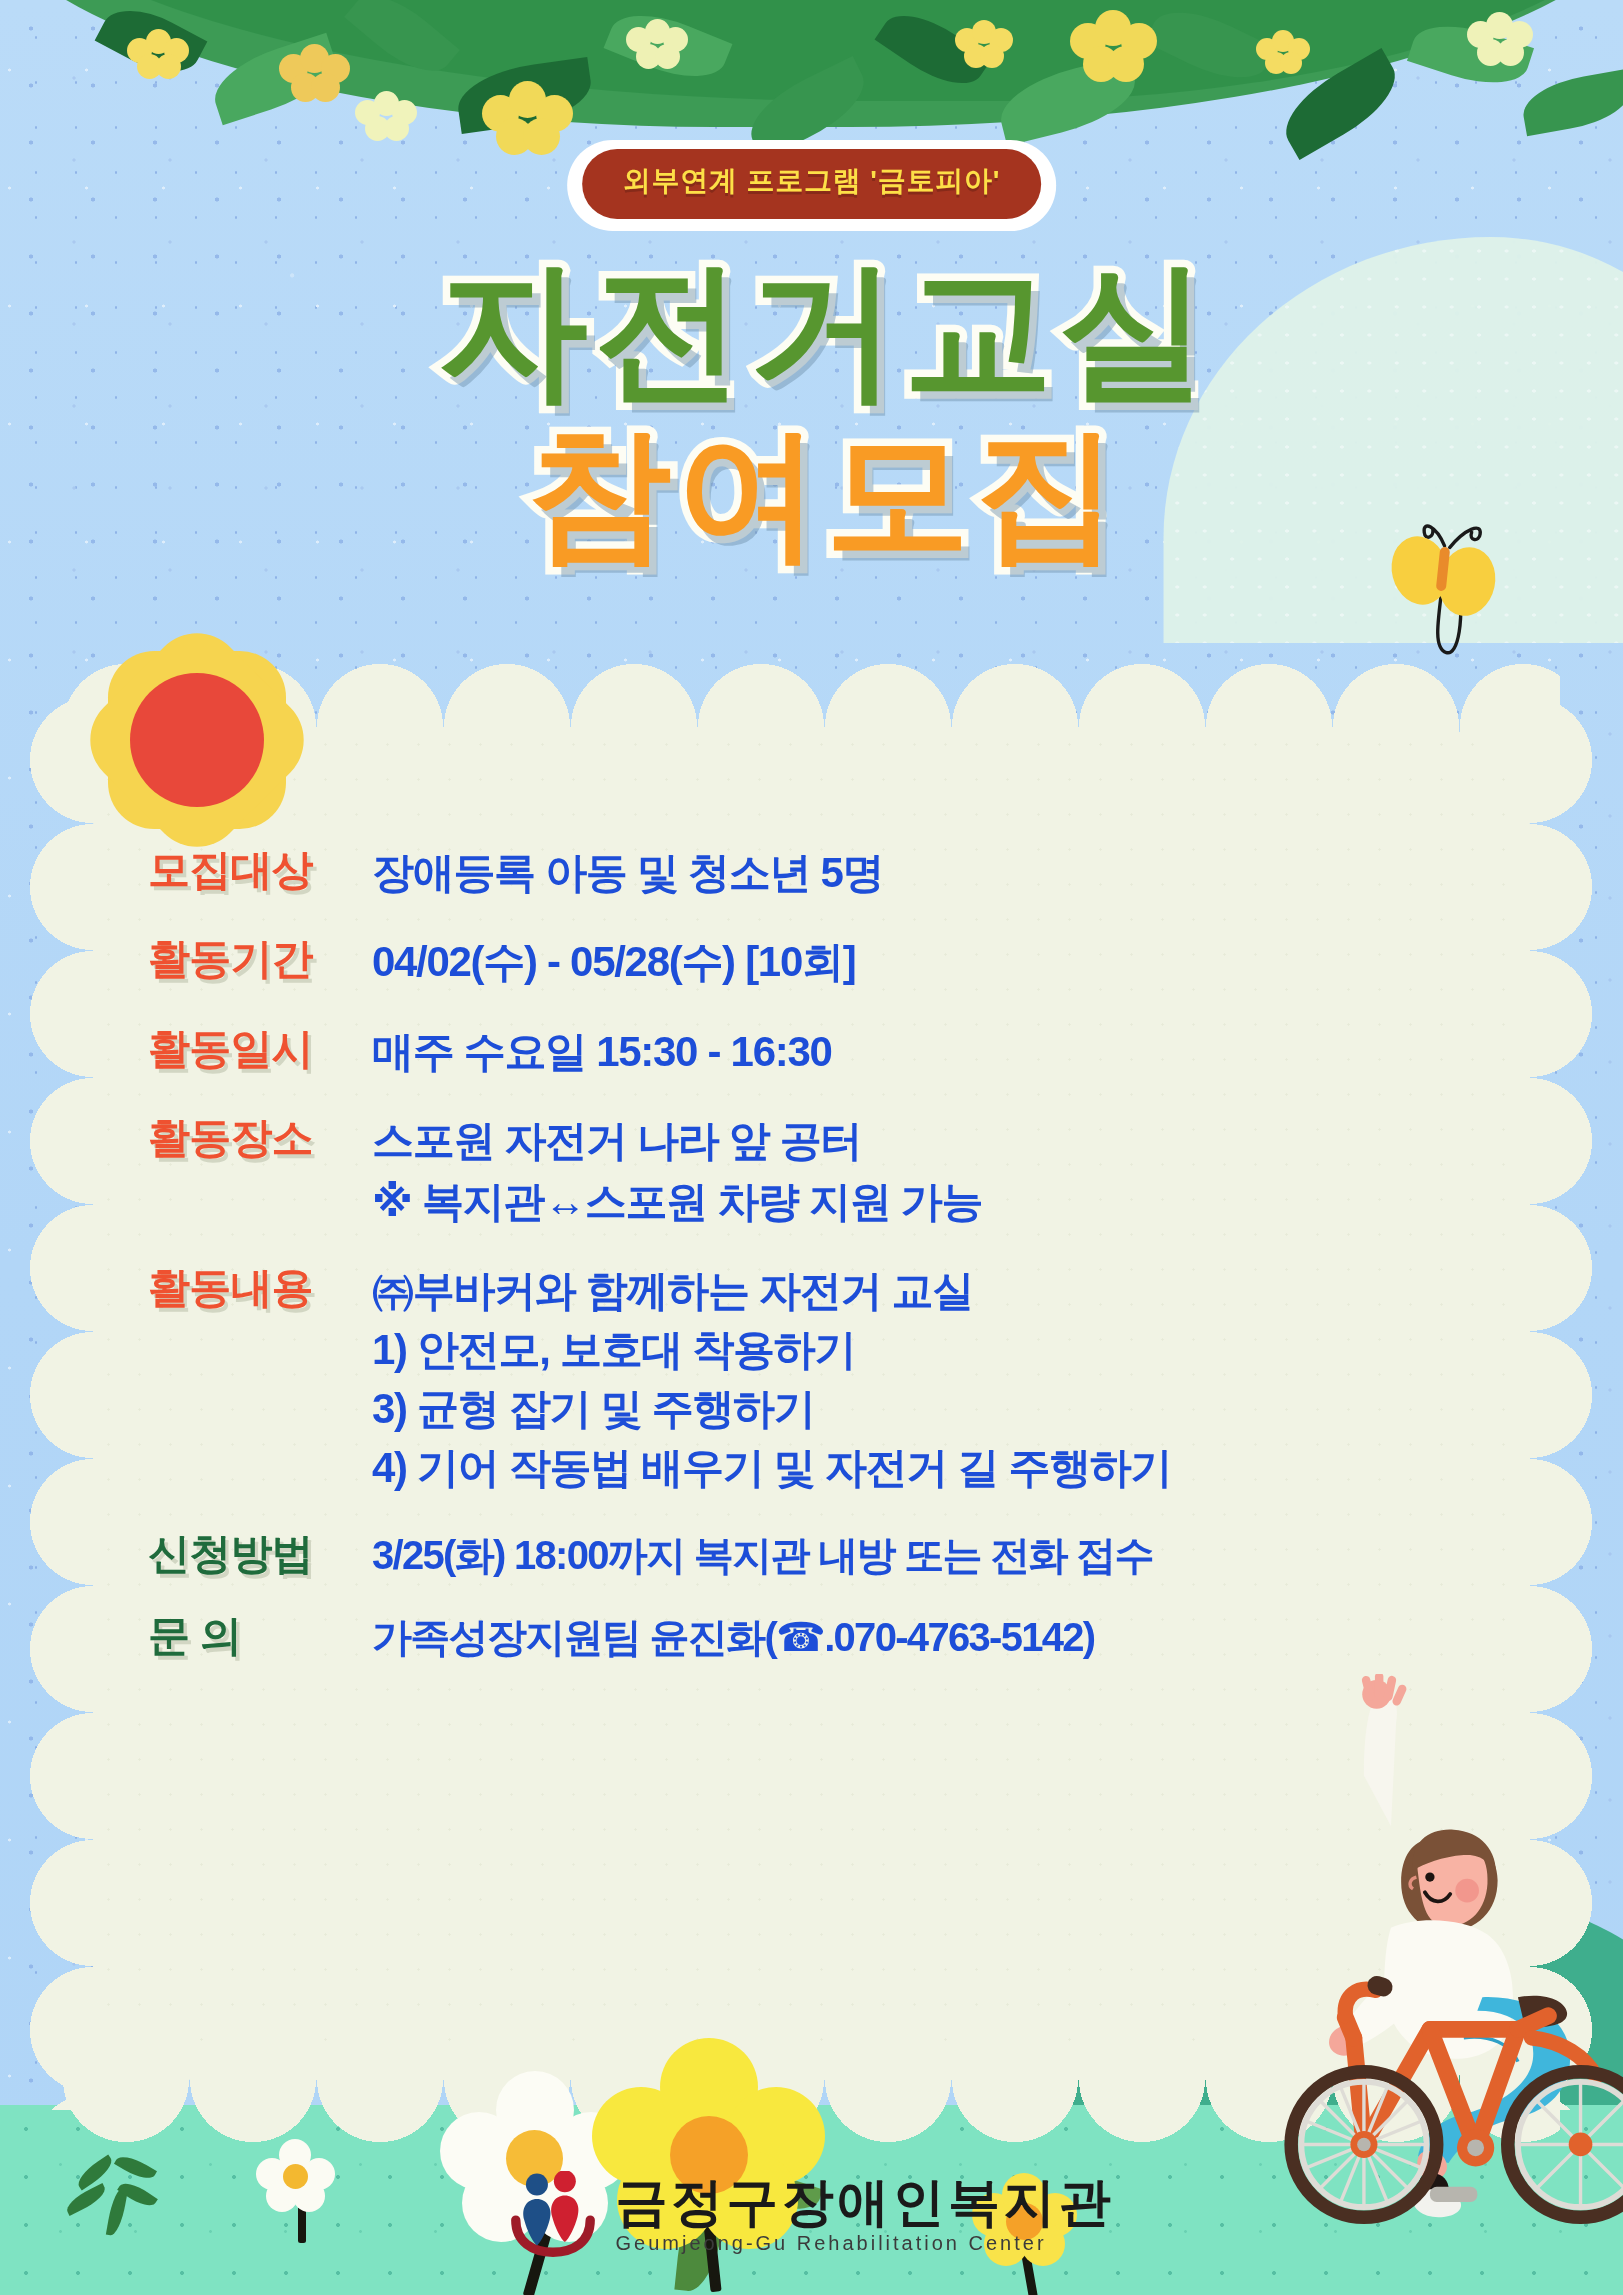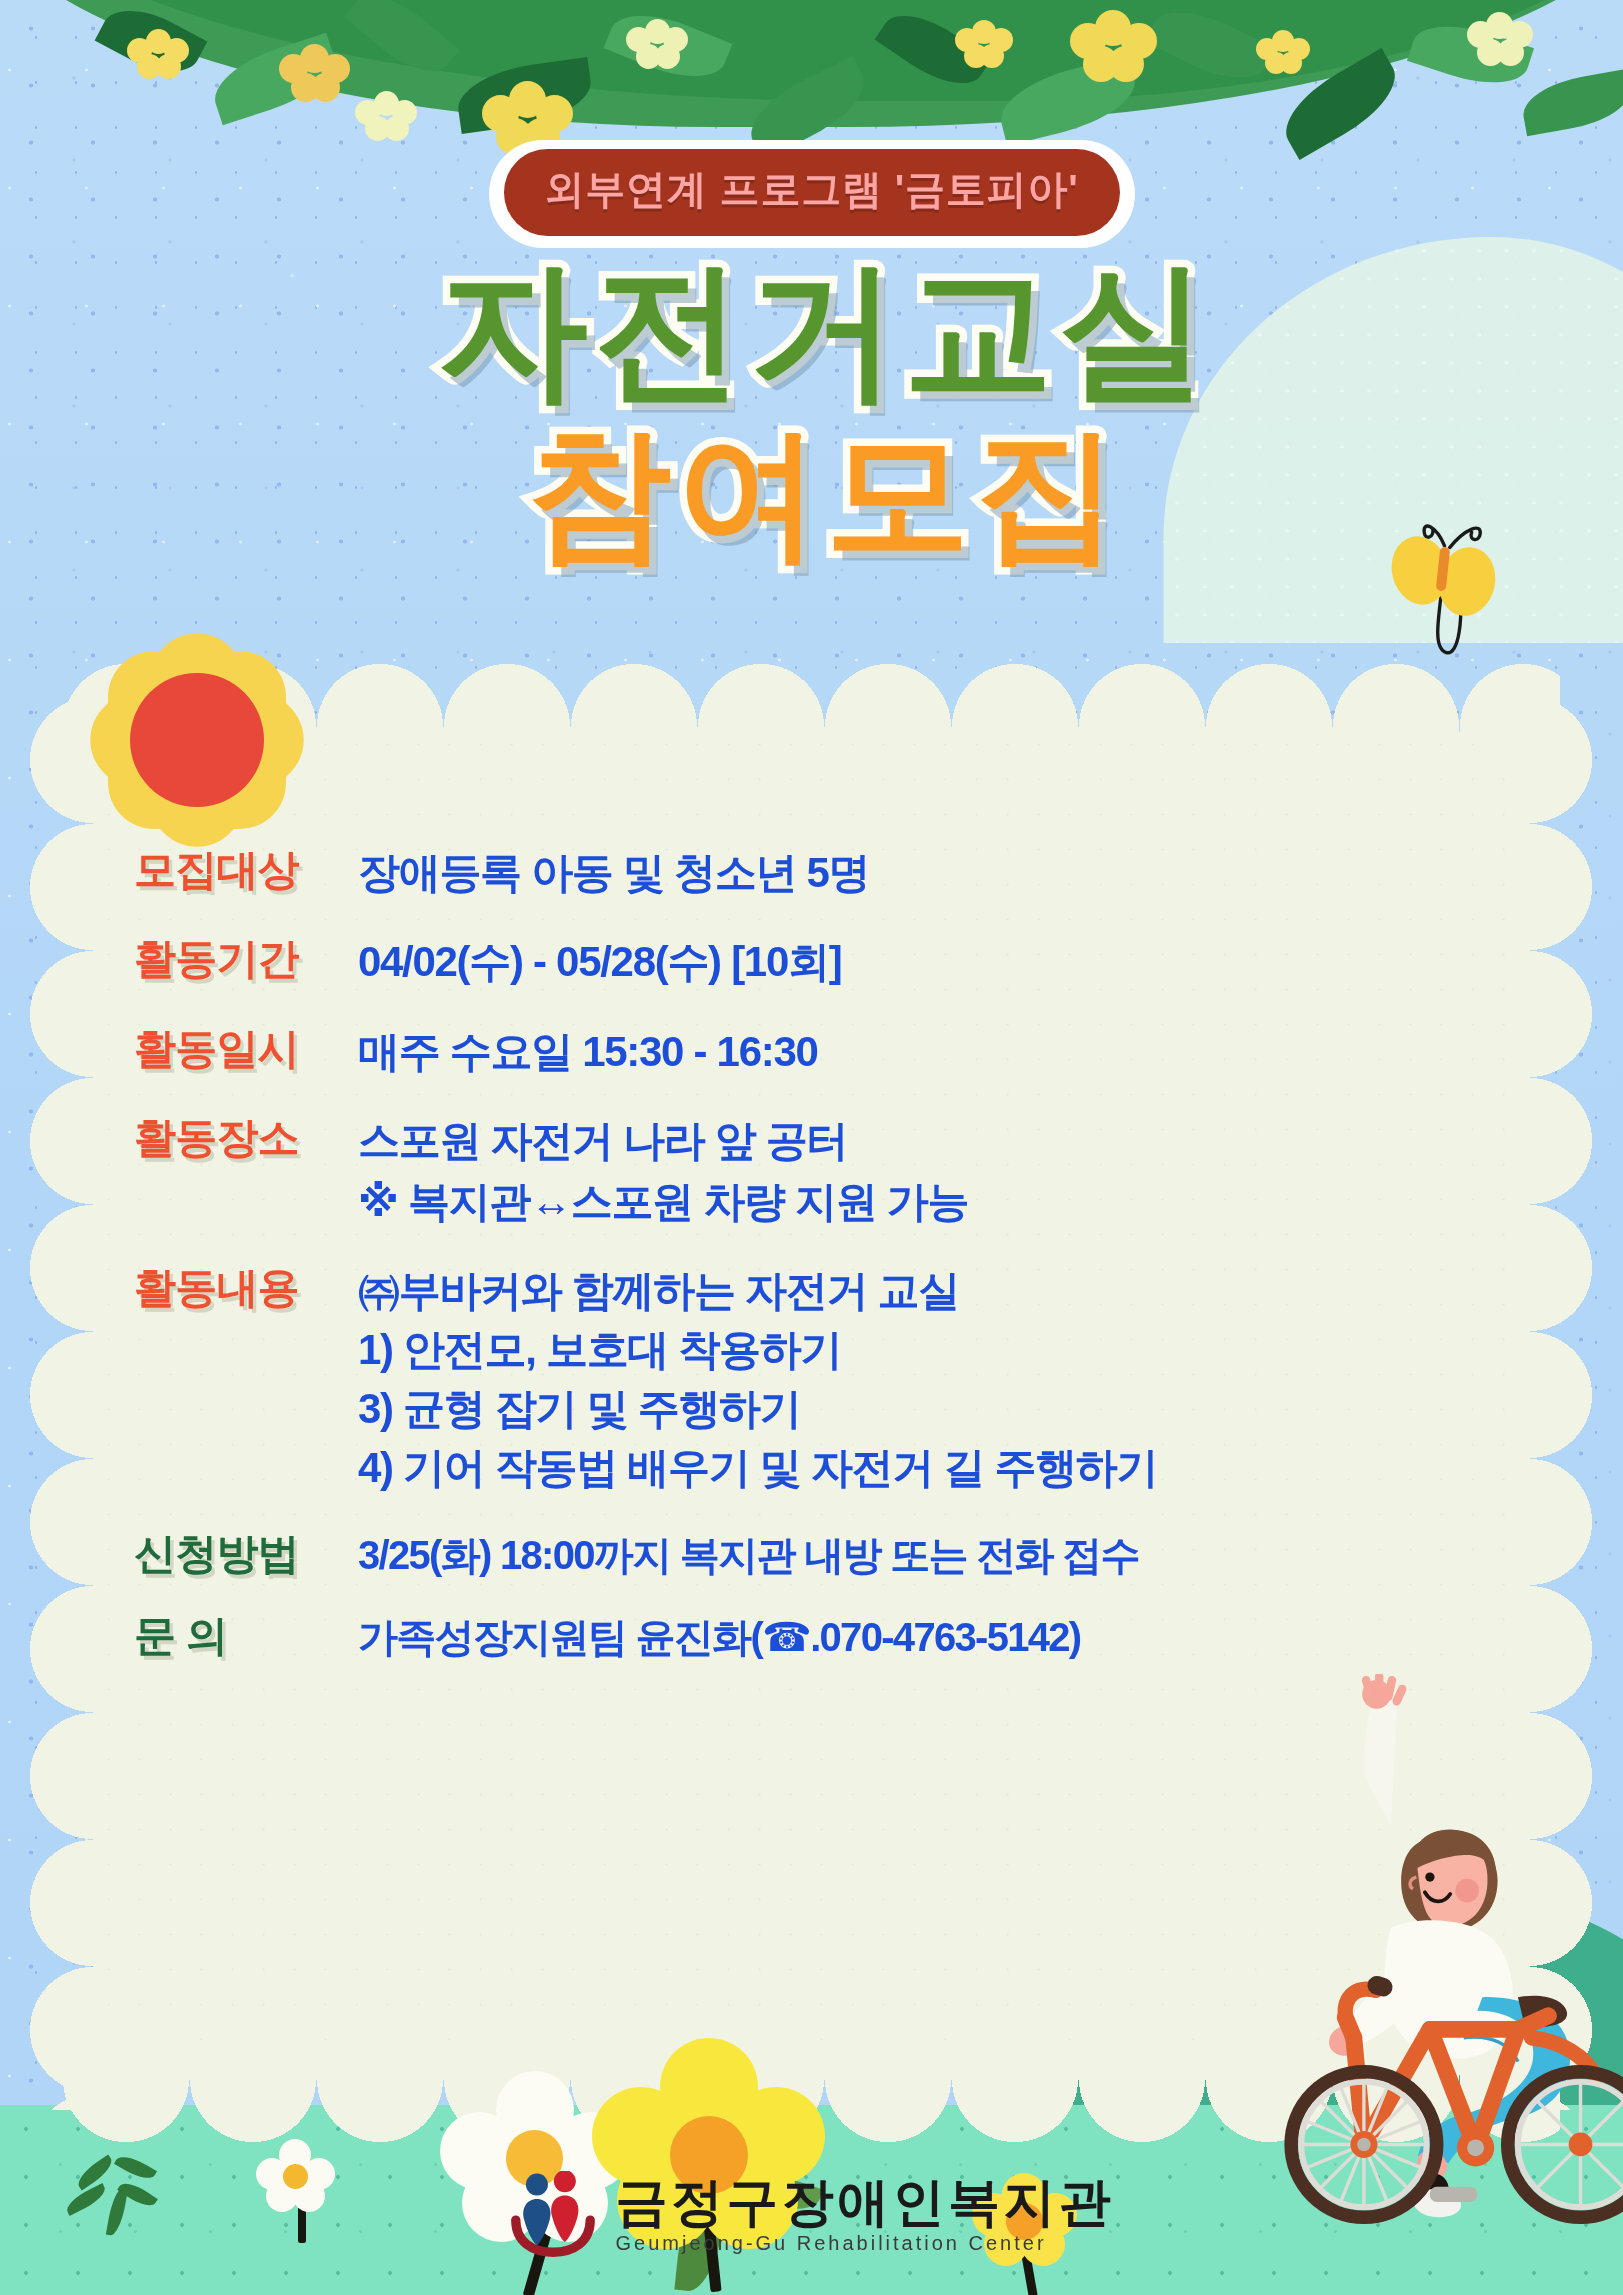--- a/index.html
+++ b/index.html
@@ -131,22 +131,22 @@
     background:#ffffff;
     border-radius:845px;
   }
   .banner-inner {
     background:#a5341f;
     border-radius:845px;
     padding:13.5px 41px 18.6px;
     display:flex; align-items:center; justify-content:center;
   }
   .banner-text {
-    color:#fca5a5;
-    font-size:40px;
+    color:#fde047;
+    font-size:28px;
     font-weight:bold;
     letter-spacing:0.8px;
     white-space:nowrap;
     text-shadow:0 2.5px 0 rgba(0,0,0,.18);
   }
 
   
   .title-block {
     position:absolute;
     left:0; right:0; top:254px;
@@ -241,21 +241,21 @@
     position:absolute; inset:0;
     border-radius:101px;
     opacity:.35;
     background-image:radial-gradient(circle,#d6dac2 0 0.9px,transparent 1.4px);
     background-size:31px 35px;
   }
 
   
   .content {
     position:absolute;
-    left:134px; top:845px;
+    left:148px; top:845px;
     width:1353px;
     z-index:10;
   }
   .row { display:flex; align-items:flex-start; margin-bottom:34px; }
   .row.tight { margin-bottom:29px; }
   .label {
     flex:0 0 224px;
     font-size:42px;
     font-weight:bold;
     line-height:1.2;

